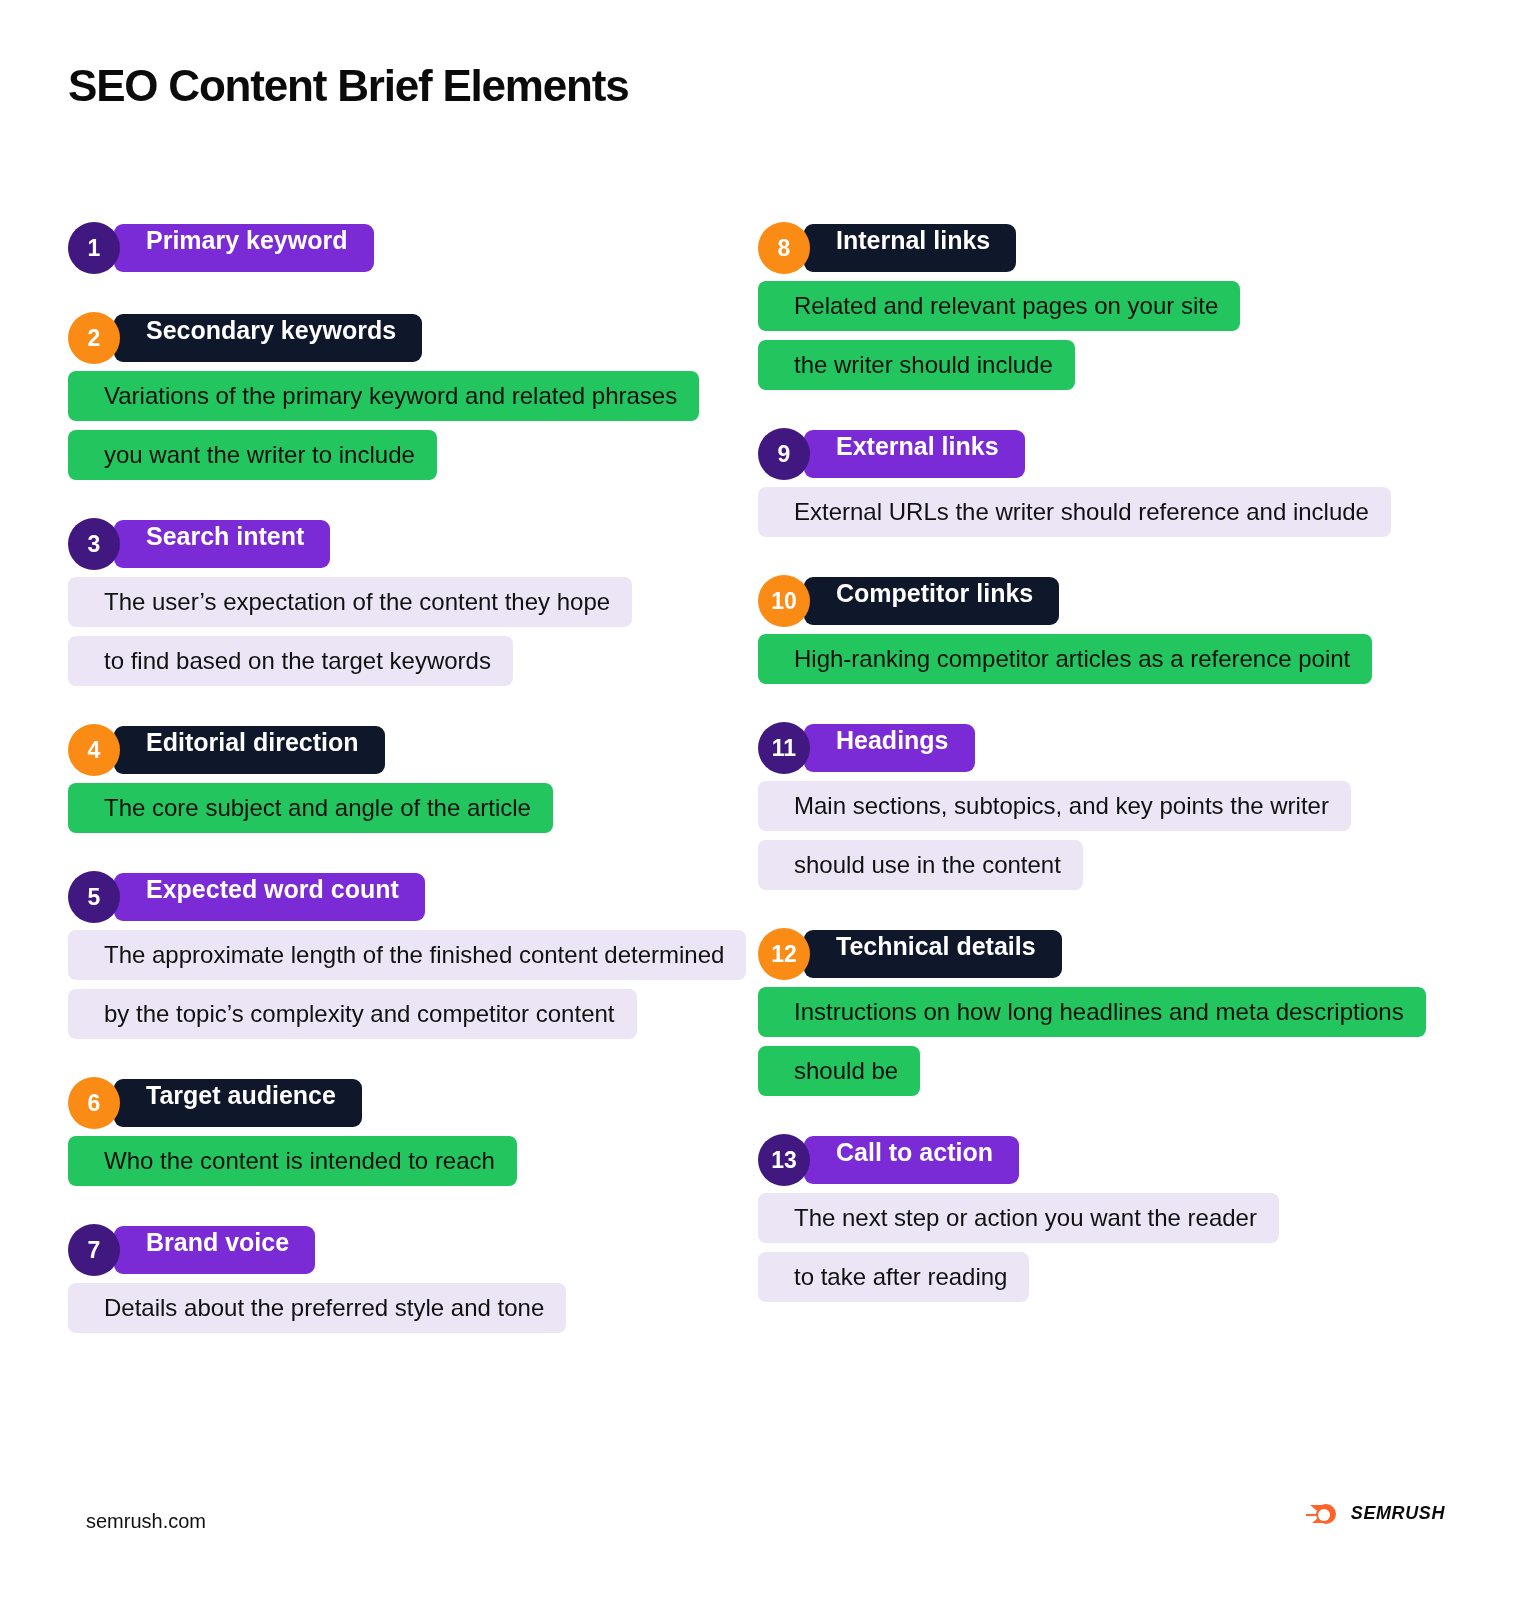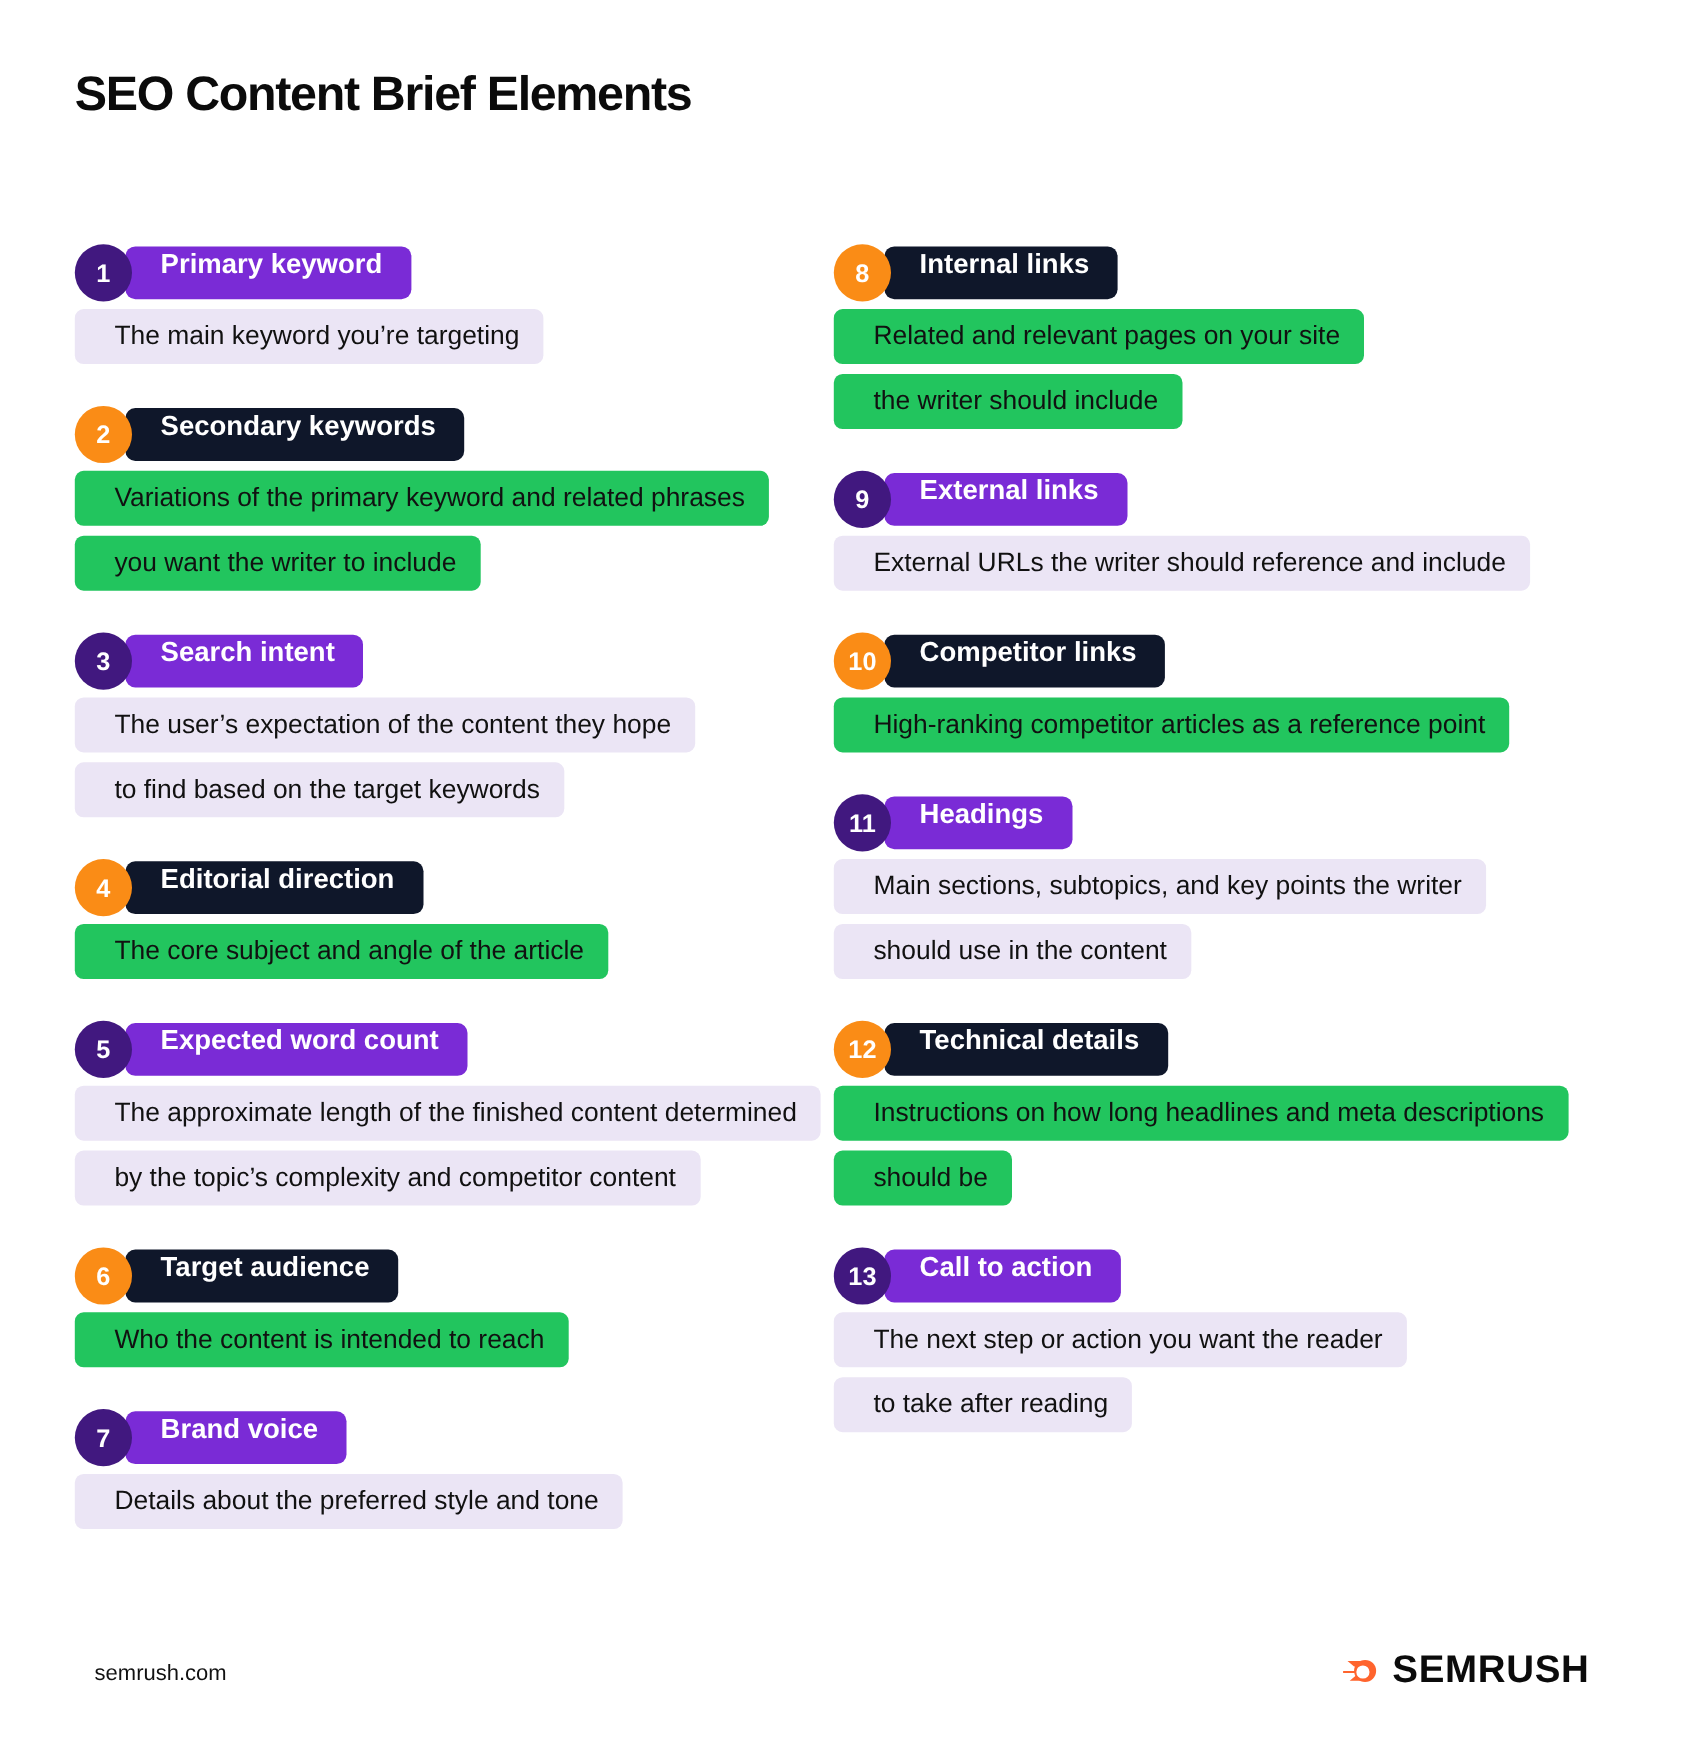--- a/index.html
+++ b/index.html
@@ -138,42 +138,40 @@
     right: 90px;
     top: 8px;
     display: flex;
     align-items: center;
     gap: 11px;
   }
 
   .brand-mark { width: 40px; height: 30px; display: block; }
 
   .brand-name {
-    font-size: 35px;
+    font-size: 18px;
     font-weight: 700;
     letter-spacing: 0.6px;
     color: #0b0b0b;
+    font-style: italic;
   }
 </style>
 </head>
 <body>
 
 <div class="page">
 
   <h1 class="page-title">SEO Content Brief Elements</h1>
 
   <div class="columns">
     <div class="column left" id="col-left">
         <div class="item purple">
           <div class="item-header">
             <div class="num-circle">1</div>
             <div class="label-pill">Primary keyword</div>
-          </div>
-          <div class="desc-lines">
-            <span class="desc-line">The main keyword you’re targeting</span>
           </div>
         </div>
         <div class="item orange">
           <div class="item-header">
             <div class="num-circle">2</div>
             <div class="label-pill">Secondary keywords</div>
           </div>
           <div class="desc-lines">
             <span class="desc-line">Variations of the primary keyword and related phrases</span>
             <span class="desc-line">you want the writer to include</span>

